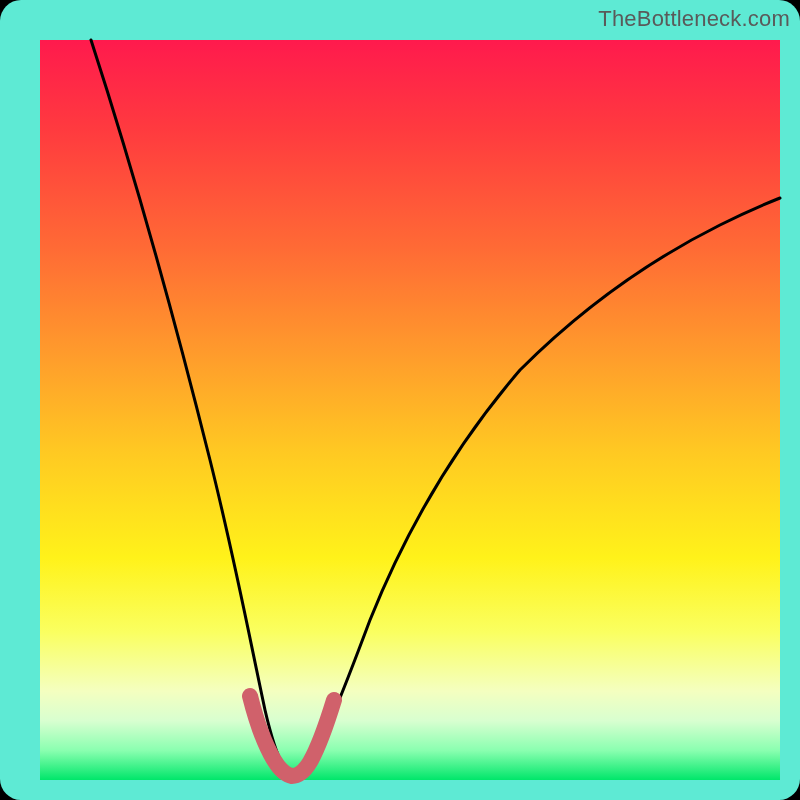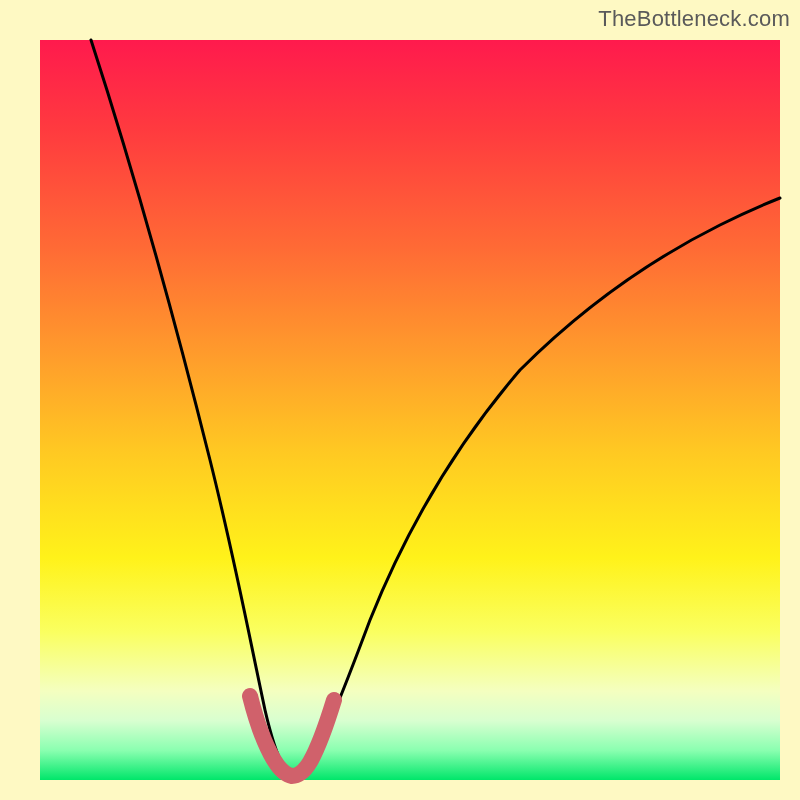--- a/index.html
+++ b/index.html
@@ -10,21 +10,22 @@
     background: #000;
     overflow: hidden;
     font-family: Arial, Helvetica, sans-serif;
   }
   .frame {
     position: absolute;
     left: 0;
     top: 0;
     width: 800px;
     height: 800px;
-    background: #fef9c3;
+    background: #5eead4;
+    border-radius: 21px;
   }
   .plot {
     position: absolute;
     left: 40px;
     top: 40px;
     width: 740px;
     height: 740px;
     background: linear-gradient(to bottom,
       #ff1a4d 0%,
       #ff3a3f 12%,

